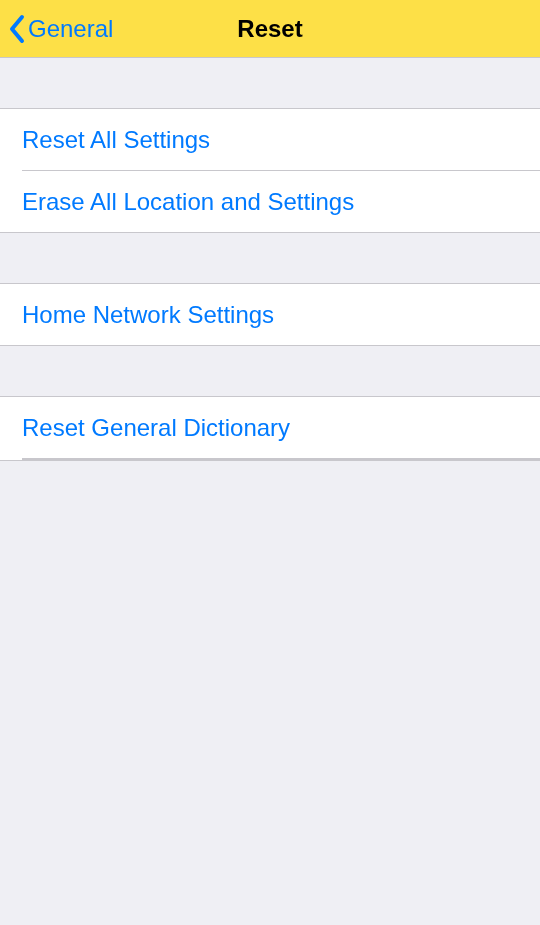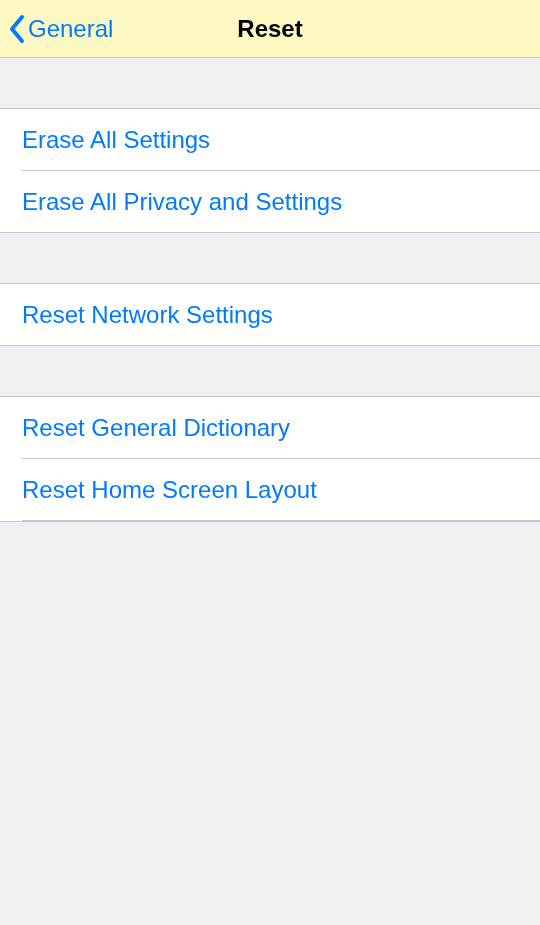--- a/index.html
+++ b/index.html
@@ -10,21 +10,21 @@
     }
     body {
       width: 540px;
       height: 925px;
       background: #efeff4;
       font-family: -apple-system, "Helvetica Neue", Helvetica, Arial, sans-serif;
       overflow: hidden;
     }
     .nav-bar {
       height: 58px;
-      background: #fef9c3;
+      background: #fde047;
       border-bottom: 1px solid #c8c7cc;
       display: flex;
       align-items: center;
       position: relative;
     }
     .back-button {
       display: flex;
       align-items: center;
       color: #007aff;
       padding-left: 8px;
@@ -100,42 +100,39 @@
   </div>
   <div class="nav-title">Reset</div>
 </div>
 
 <div class="content">
 
   <div class="section-gap-first"></div>
 
   <div class="group">
     <div class="row">
-      <span class="row-label">Erase All Settings</span>
+      <span class="row-label">Reset All Settings</span>
     </div>
     <div class="separator"></div>
     <div class="row">
-      <span class="row-label">Erase All Privacy and Settings</span>
+      <span class="row-label">Erase All Location and Settings</span>
     </div>
   </div>
 
   <div class="section-gap"></div>
 
   <div class="group">
     <div class="row">
-      <span class="row-label">Reset Network Settings</span>
+      <span class="row-label">Home Network Settings</span>
     </div>
   </div>
 
   <div class="section-gap"></div>
 
   <div class="group">
     <div class="row">
       <span class="row-label">Reset General Dictionary</span>
     </div>
     <div class="separator"></div>
-    <div class="row">
-      <span class="row-label">Reset Home Screen Layout</span>
-    </div>
     <div class="separator"></div>
   </div>
 
 </div>
 
 </body></html>

